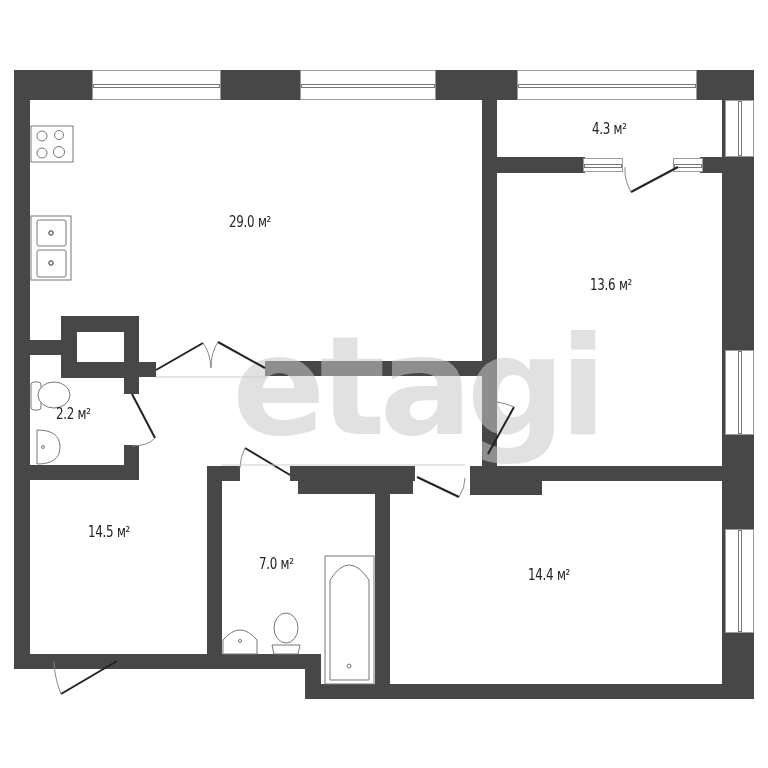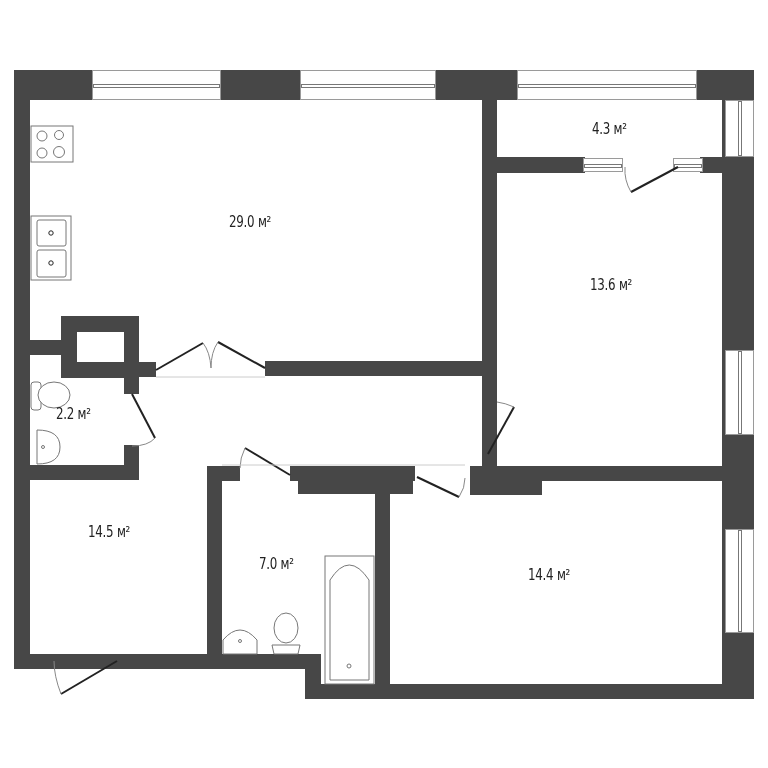--- a/index.html
+++ b/index.html
@@ -54,20 +54,21 @@
 
   <div class="wall" style="left:207px;top:466px;width:15px;height:203px;"></div>
   <div class="wall" style="left:207px;top:466px;width:33px;height:15px;"></div>
   <div class="wall" style="left:290px;top:466px;width:125px;height:15px;"></div>
   <div class="wall" style="left:298px;top:478px;width:115px;height:16px;"></div>
   <div class="wall" style="left:375px;top:480px;width:15px;height:219px;"></div>
   <div class="wall" style="left:470px;top:466px;width:255px;height:15px;"></div>
   <div class="wall" style="left:470px;top:466px;width:72px;height:29px;"></div>
   <div class="wall" style="left:482px;top:452px;width:15px;height:20px;"></div>
 
+  <div class="watermark">etagi</div>
 
   <svg class="fix" width="768" height="768">
 
     <g stroke="#777" fill="#fff" stroke-width="1">
       <rect x="31" y="126" width="42" height="36"></rect>
       <circle cx="42" cy="136" r="5"></circle>
         <circle cx="59" cy="135" r="4.5"></circle>
       <circle cx="42" cy="153" r="5"></circle>
         <circle cx="59" cy="152" r="5.5"></circle>
     </g>

